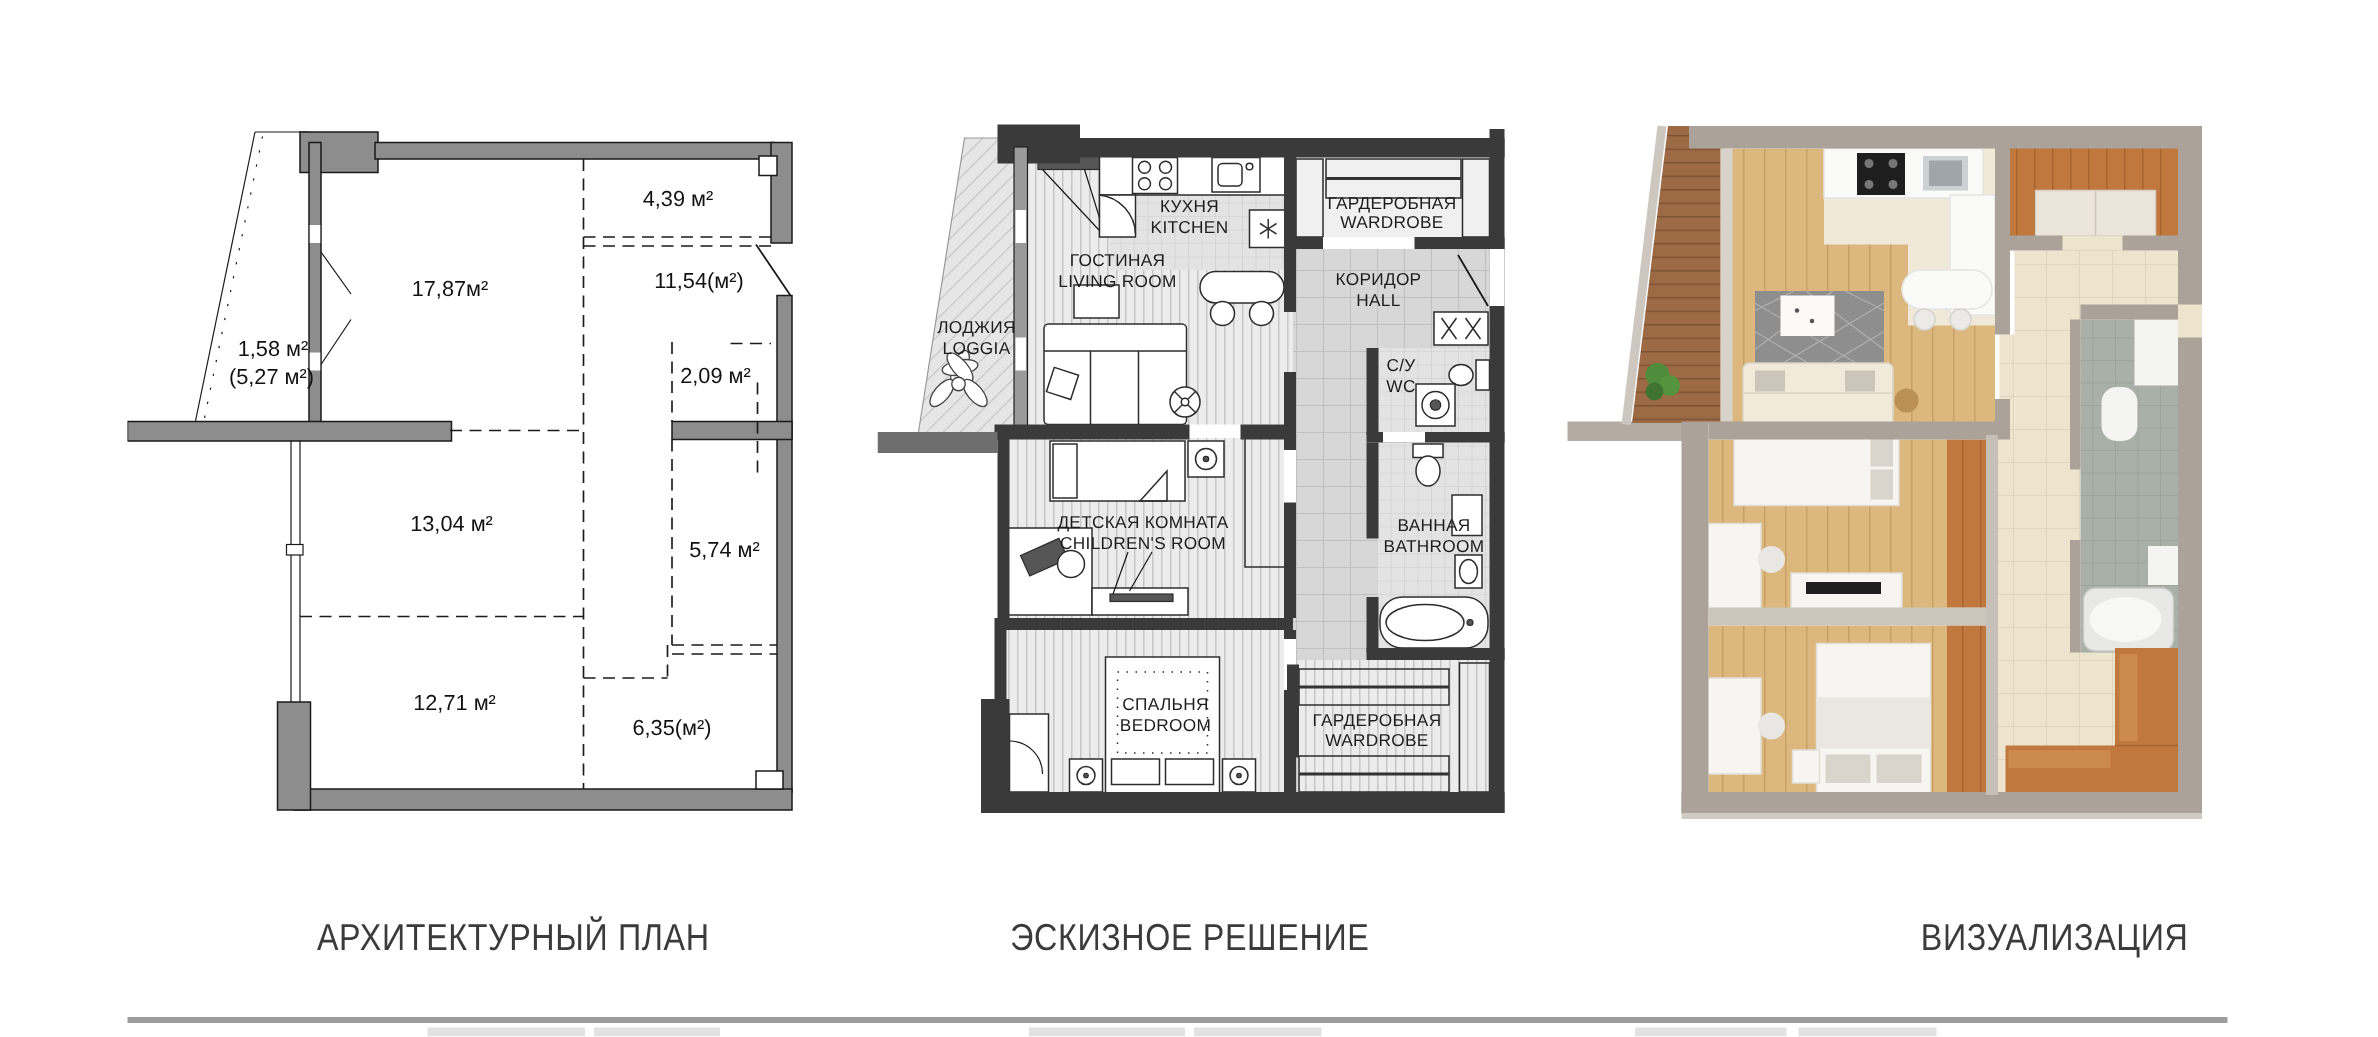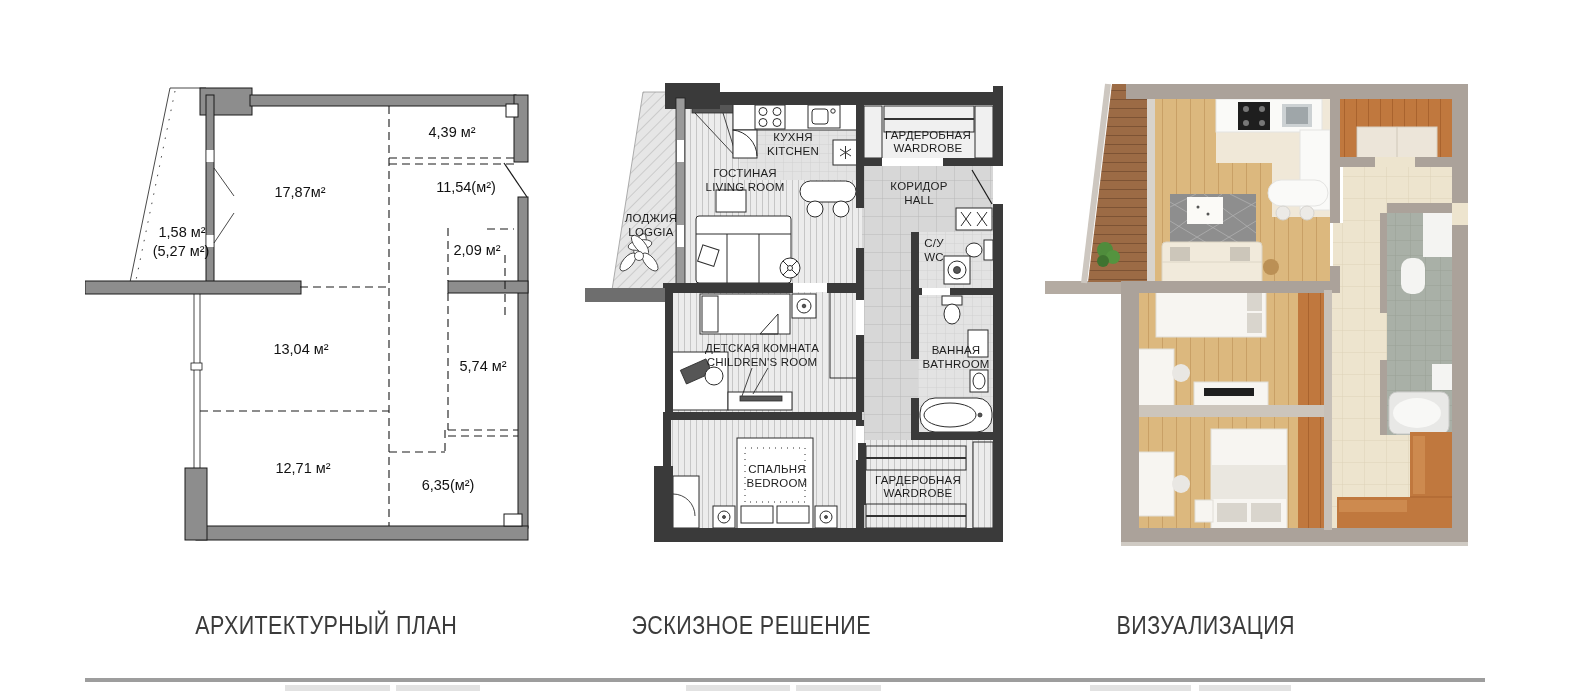--- a/index.html
+++ b/index.html
@@ -1,19 +1,19 @@
 <!DOCTYPE html>
 <html><head>
 <meta charset="utf-8">
 <style>
   html,body{margin:0;padding:0;background:#fff;}
   body{width:1585px;height:691px;position:relative;overflow:hidden;
        font-family:"Liberation Sans",sans-serif;}
   .panel{position:absolute;}
-  .cap{position:absolute;top:611px;width:320px;text-align:left;
+  .cap{position:absolute;top:611px;width:320px;text-align:right;
        font-size:25px;color:#3b3b3b;letter-spacing:.5px;white-space:nowrap;}
   .cap>span{display:inline-block;transform:scaleX(.86);transform-origin:center;}
   .bbar{position:absolute;left:85px;top:678px;width:1400px;height:4px;background:#9d9d9d;}
   .thumb{position:absolute;top:685px;height:6px;background:#e2e2e2;}
   
   .w1{fill:#8d8d8d;stroke:#1a1a1a;stroke-width:1;}
   .ln{stroke:#1a1a1a;stroke-width:1.2;fill:none;}
   .lnt{stroke:#1a1a1a;stroke-width:.8;fill:none;}
   .dsh{stroke:#1a1a1a;stroke-width:1.1;fill:none;stroke-dasharray:8 5;}
   .t1{font:14.5px "Liberation Sans",sans-serif;fill:#111;text-anchor:middle;}
@@ -438,21 +438,21 @@
     <rect class="w3" x="1387" y="203" width="65" height="10"></rect>
     <rect x="1380" y="213" width="7" height="100" fill="#aba29a"></rect>
     <rect x="1380" y="360" width="7" height="75" fill="#aba29a"></rect>
   </g>
 </svg>
 
 <div class="cap" style="left:174px">
   <span>АРХИТЕКТУРНЫЙ ПЛАН</span></div>
 <div class="cap" style="left:612px">
   <span>ЭСКИЗНОЕ РЕШЕНИЕ</span></div>
-<div class="cap" style="left:1102px">
+<div class="cap" style="left:1154px">
   <span>ВИЗУАЛИЗАЦИЯ</span></div>
 
 <div class="bbar"></div>
 <div class="thumb" style="left:285px;width:105px"></div>
 <div class="thumb" style="left:396px;width:84px"></div>
 <div class="thumb" style="left:686px;width:104px"></div>
 <div class="thumb" style="left:796px;width:85px"></div>
 <div class="thumb" style="left:1090px;width:101px"></div>
 <div class="thumb" style="left:1199px;width:92px"></div>
 

